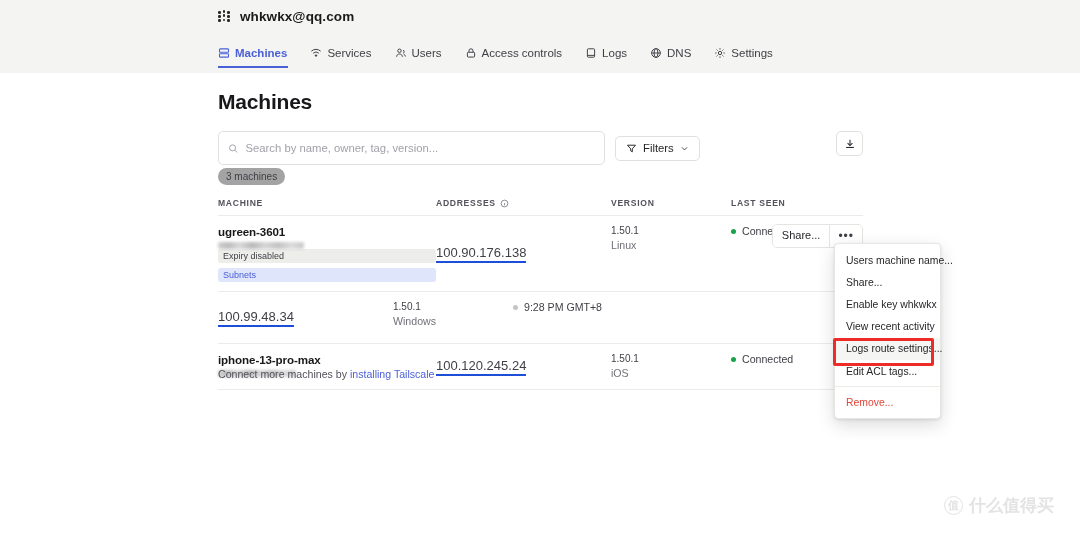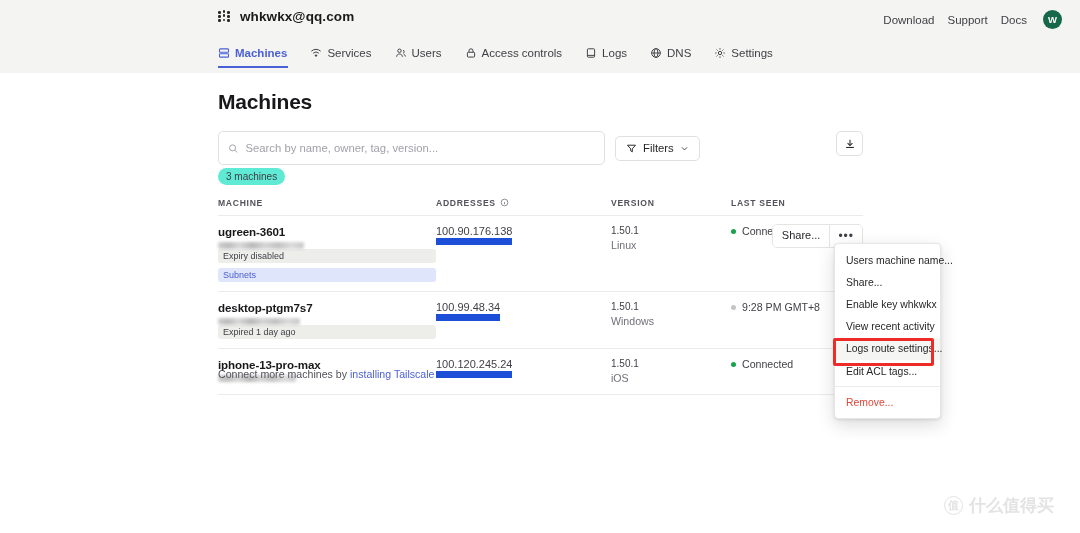--- a/index.html
+++ b/index.html
@@ -75,32 +75,32 @@
     font-size:11.3px; color:#27272a; cursor:pointer;
   }
   .dl-btn {
     position:absolute; left:836px; top:58px; width:27px; height:25px;
     border:1px solid #e0e0dd; border-radius:5px; background:#fff;
     display:flex; align-items:center; justify-content:center; cursor:pointer;
   }
 
   .count-pill {
     position:absolute; left:218px; top:95px;
-    background:#5eead4; color:#3f3f46; font-size:10px;
+    background:#a3a3a3; color:#3f3f46; font-size:10px;
     border-radius:9px; padding:3px 8px;
   }
 
   
   .table { position:absolute; left:218px; top:125px; width:645px; }
   .thead {
     display:flex; font-size:8.6px; letter-spacing:.7px; font-weight:700;
     color:#52525b; padding-bottom:7px; border-bottom:1px solid #ebebe8;
   }
   .c-machine { width:218px; }
-  .c-addr { width:175px; display:flex; align-items:flex-start; gap:4px; }
+  .c-addr { width:175px; display:flex; align-items:center; gap:4px; }
   .c-ver  { width:112px; }
   .c-seen { width:140px;padding-left:8px; }
 
   .trow {
     display:flex; padding:9px 0 9px 0; border-bottom:1px solid #ebebe8;
     position:relative; min-height:52px;
   }
   .mname { font-size:11.6px; font-weight:700; color:#18181b; letter-spacing:-.1px; }
   .blur {
     margin-top:4px; height:7px; border-radius:2px;
@@ -108,21 +108,21 @@
     filter: blur(1.6px);
   }
   .badges { display:flex; gap:5px;flex-direction:column; }
   .badge {
     font-size:9px; border-radius:3px; padding:2px 5px; white-space:nowrap;
   }
   .badge.gray { background:#ededea; color:#3f3f46; }
   .badge.blue { background:#dfe5fb; color:#4b5fd6; }
 
   .addr {
-    font-size:11px; color:#3f3f46; border-bottom:7px solid #1d4ed8;
+    font-size:13px; color:#3f3f46; border-bottom:2px solid #1d4ed8;
     display:inline-block; padding-bottom:1px; cursor:pointer;
   }
   .ver-main { font-size:10px; color:#3f3f46; }
   .ver-os { font-size:10.6px; color:#71717a; margin-top:3px; }
 
   .seen { display:flex; align-items:center; gap:6px; font-size:10.6px; color:#3f3f46; }
   .dot { width:5px; height:5px; border-radius:50%; }
   .dot.green { background:#16a34a; }
   .dot.gray { background:#c4c4c4; }
 
@@ -188,26 +188,20 @@
         <i style="left:0;top:5px"></i>
           <i style="left:4.5px;top:4.3px"></i>
           <i style="left:9px;top:5px"></i>
         <i style="left:0;top:9px"></i>
           <i style="left:4.5px;top:8.6px"></i>
           <i style="left:9px;top:9px"></i>
       </span>
       <span class="brand-email">whkwkx@qq.com</span>
     </div>
 
-    <div class="toplinks">
-      <a class="toplink" href="#">Download</a>
-      <a class="toplink" href="#">Support</a>
-      <a class="toplink" href="#">Docs</a>
-      <div class="avatar">W</div>
-    </div>
 
     <div class="navtabs">
 
       <div class="navtab active">
         <svg width="12" height="12" viewBox="0 0 16 16" fill="none" stroke="#4b5fd6" stroke-width="1.4">
           <rect x="2" y="2.5" width="12" height="4.5" rx="1"></rect>
             <rect x="2" y="9" width="12" height="4.5" rx="1"></rect>
         </svg>
         <span>Machines</span>
         <span class="underline"></span>
@@ -338,27 +332,20 @@
             <span>Connected</span>
           </div>
         </div>
         <div class="rowactions">
           <div class="share-btn">Share...</div>
           <div class="more-btn">•••</div>
         </div>
       </div>
 
       <div class="trow">
-        <div class="c-machine">
-          <div class="mname">desktop-ptgm7s7</div>
-          <div class="blur" style="width:82px"></div>
-          <div class="badges">
-            <span class="badge gray">Expired 1 day ago</span>
-          </div>
-        </div>
         <div class="c-addr">
           <span class="addr">100.99.48.34</span>
         </div>
         <div class="c-ver">
           <div class="ver-main">1.50.1</div>
           <div class="ver-os">Windows</div>
         </div>
         <div class="c-seen">
           <div class="seen">
             <span class="dot gray"></span>

